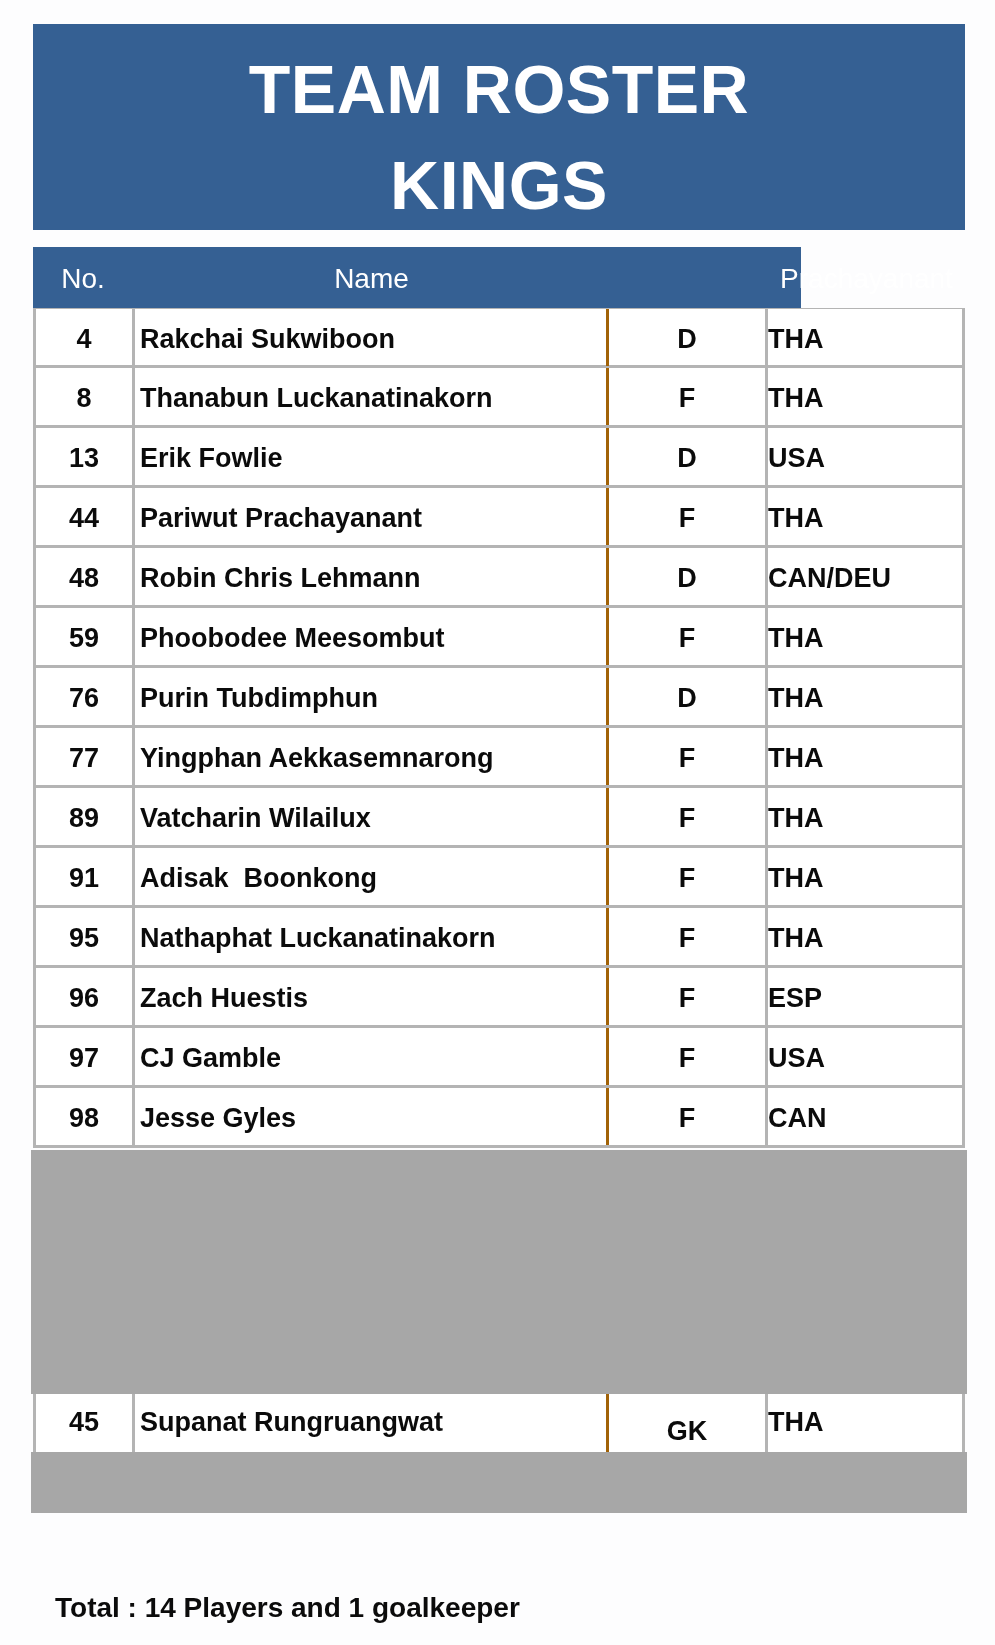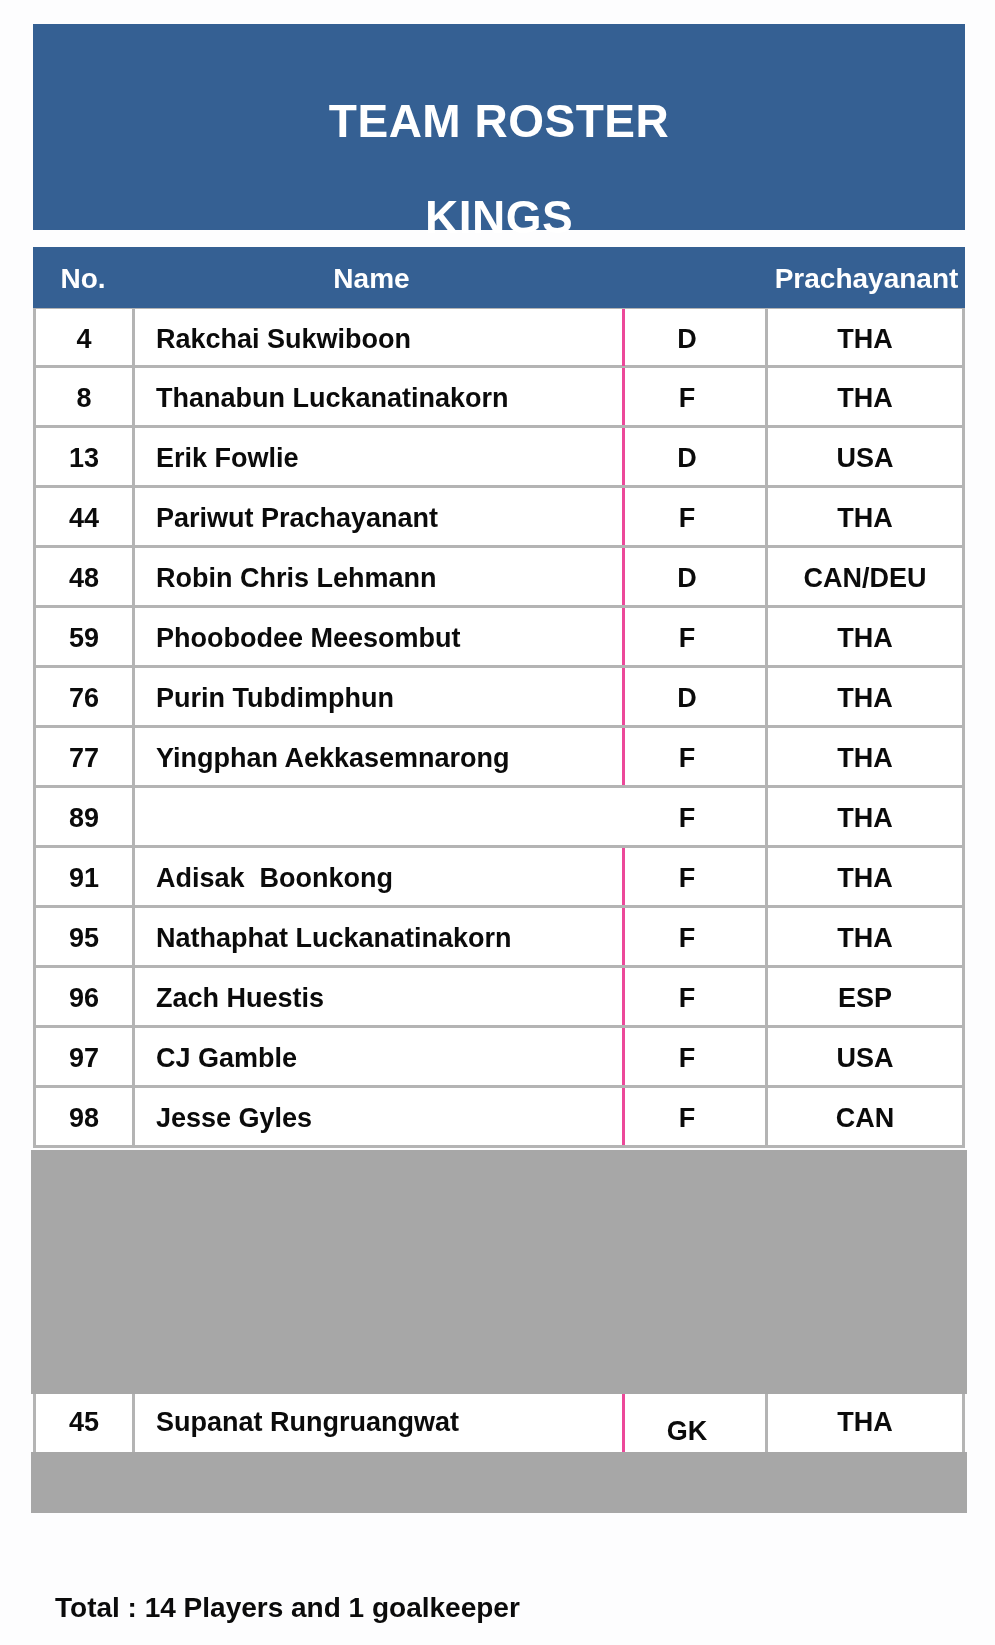--- a/index.html
+++ b/index.html
@@ -23,39 +23,38 @@
       height: 206px;
       background: #356093;
       color: #ffffff;
       text-align: center;
       font-weight: bold;
     }
     .title-line {
       position: absolute;
       left: 0;
       width: 100%;
-      font-size: 46px;
+      font-size: 68px;
       line-height: 70px;
       letter-spacing: 0.5px;
-      margin-top: 32px;
     }
     .title-line.l1 { top: 41px; }
     .title-line.l2 { top: 141px; }
     .title-line.l1 { top: 40px; transform: translateY(-10px); }
     .title-line.l2 { top: 136px; transform: translateY(-10px); }
 
     .header-bar {
       position: absolute;
       left: 33px;
       top: 247px;
-      width: 932px;
+      width: 768px;
       height: 61px;
       background: #356093;
       color: #ffffff;
-      font-weight: bold;
+      font-weight: normal;
       font-size: 28px;
     }
     .hcell {
       position: absolute;
       top: 0;
       height: 61px;
       line-height: 64px;
       text-align: center;
     }
     .h-no   { left: 0;   width: 100px; }
@@ -88,35 +87,34 @@
       white-space: pre;
     }
     .c-no {
       left: 0;
       width: 102px;
       text-align: center;
       border-left: 3px solid #b4b4b4;
       border-right: 3px solid #b4b4b4;
     }
     .c-name {
-      left: 118px;
+      left: 102px;
       width: 474px;
       padding-left: 5px;
-      border-right: 3px solid #ec4899;
+      border-right: 3px solid #a16207;
     }
     .c-pos {
       left: 576px;
       width: 159px;
       text-align: center;
       border-right: 3px solid #b4b4b4;
     }
     .c-nat {
       left: 735px;
       width: 197px;
-      text-align: center;
       border-right: 3px solid #b4b4b4;
     }
 
     .grey-band {
       position: absolute;
       left: 31px;
       width: 936px;
       background: #a7a7a7;
     }
     .band-1 { top: 1150px; height: 244px; }
@@ -201,20 +199,21 @@
       <div class="cell c-nat">THA</div>
     </div>
     <div class="row">
       <div class="cell c-no">77</div>
       <div class="cell c-name">Yingphan Aekkasemnarong</div>
       <div class="cell c-pos">F</div>
       <div class="cell c-nat">THA</div>
     </div>
     <div class="row">
       <div class="cell c-no">89</div>
+      <div class="cell c-name">Vatcharin Wilailux</div>
       <div class="cell c-pos">F</div>
       <div class="cell c-nat">THA</div>
     </div>
     <div class="row">
       <div class="cell c-no">91</div>
       <div class="cell c-name">Adisak  Boonkong</div>
       <div class="cell c-pos">F</div>
       <div class="cell c-nat">THA</div>
     </div>
     <div class="row">

